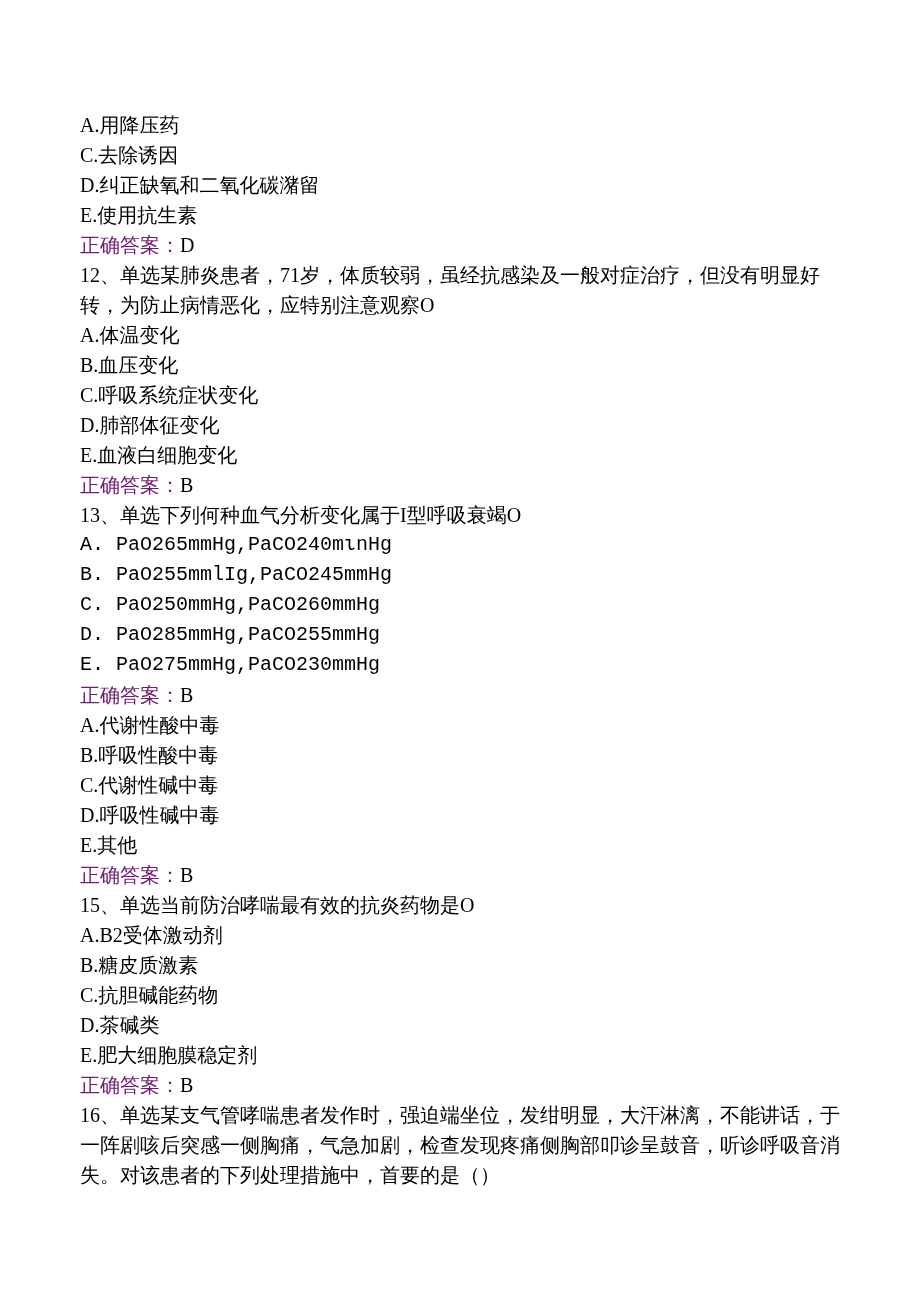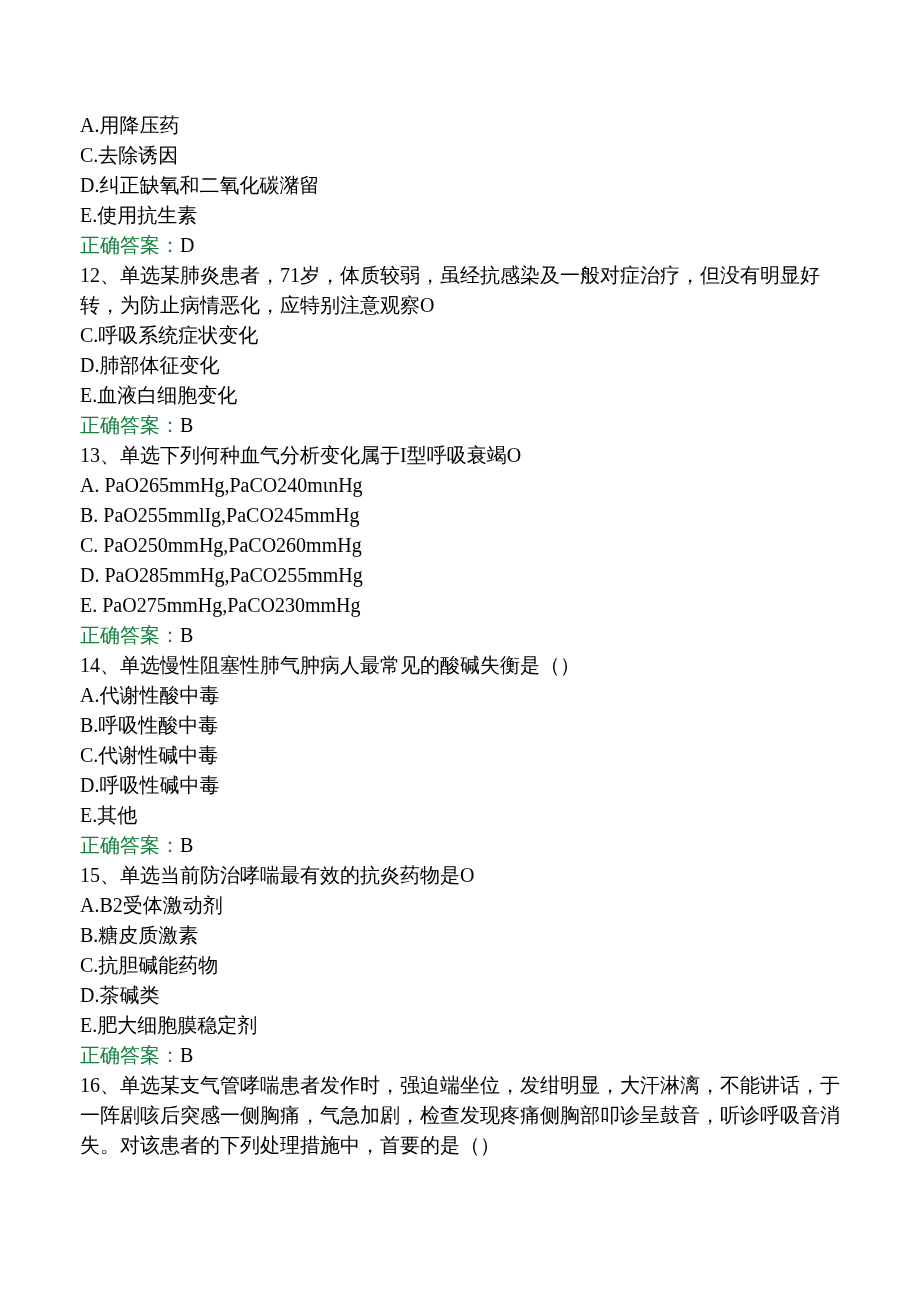--- a/index.html
+++ b/index.html
@@ -12,58 +12,59 @@
     line-height: 1.5;
     width: 920px;
   }
   .page {
     padding: 110px 80px 60px 80px;
   }
   .line {
     margin: 0;
   }
   .answer {
-    color: #15803d;
+    color: #701a75;
   }
   .mono {
-    font-family: Liberation Serif, serif;
+    font-family: Liberation Mono, monospace;
   }
 </style>
 </head>
 <body>
 
 <div class="page">
 
   <p class="line">A.用降压药</p>
   <p class="line">C.去除诱因</p>
   <p class="line">D.纠正缺氧和二氧化碳潴留</p>
   <p class="line">E.使用抗生素</p>
   <p class="line">
     <span class="answer">正确答案：</span><span>D</span>
   </p>
 
   <p class="line">12、单选某肺炎患者，71岁，体质较弱，虽经抗感染及一般对症治疗，但没有明显好转，为防止病情恶化，应特别注意观察O</p>
+  <p class="line">A.体温变化</p>
+  <p class="line">B.血压变化</p>
   <p class="line">C.呼吸系统症状变化</p>
   <p class="line">D.肺部体征变化</p>
   <p class="line">E.血液白细胞变化</p>
   <p class="line">
     <span class="answer">正确答案：</span><span>B</span>
   </p>
 
   <p class="line">13、单选下列何种血气分析变化属于I型呼吸衰竭O</p>
   <p class="line mono">A. PaO265mmHg,PaCO240mιnHg</p>
   <p class="line mono">B. PaO255mmlIg,PaCO245mmHg</p>
   <p class="line mono">C. PaO250mmHg,PaCO260mmHg</p>
   <p class="line mono">D. PaO285mmHg,PaCO255mmHg</p>
   <p class="line mono">E. PaO275mmHg,PaCO230mmHg</p>
   <p class="line">
     <span class="answer">正确答案：</span><span>B</span>
   </p>
 
-  <p class="line">14、单选慢性阻塞性肺气肿病人最常见的酸碱失衡是（）</p>
   <p class="line">A.代谢性酸中毒</p>
   <p class="line">B.呼吸性酸中毒</p>
   <p class="line">C.代谢性碱中毒</p>
   <p class="line">D.呼吸性碱中毒</p>
   <p class="line">E.其他</p>
   <p class="line">
     <span class="answer">正确答案：</span><span>B</span>
   </p>
 
   <p class="line">15、单选当前防治哮喘最有效的抗炎药物是O</p>

